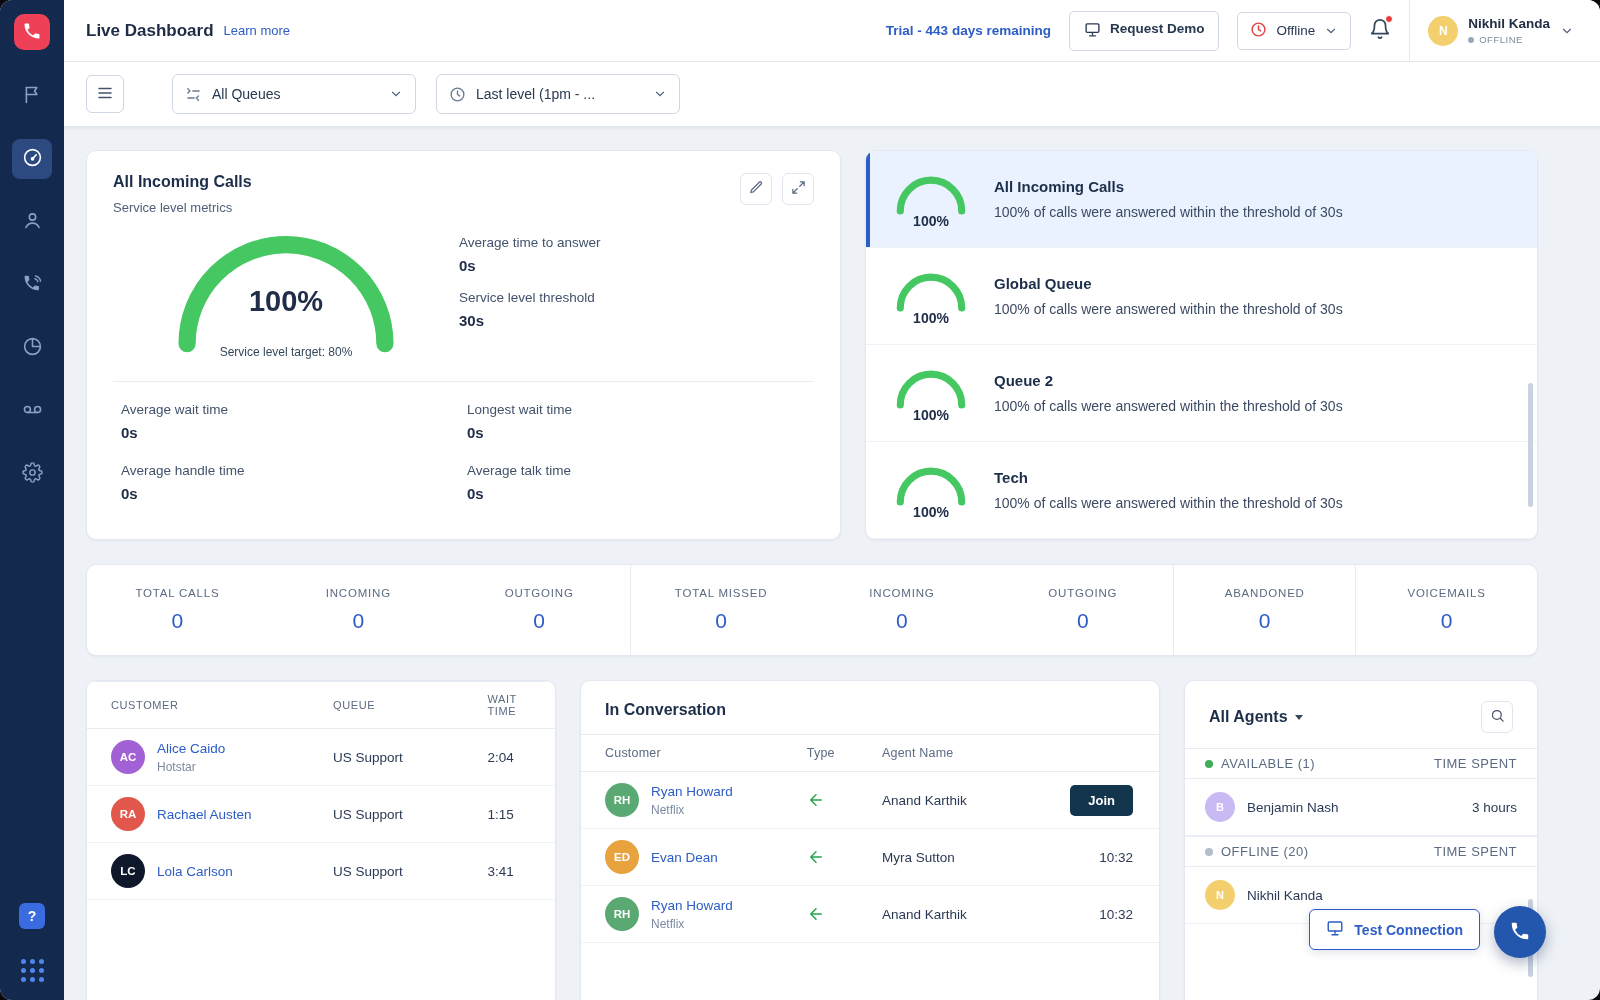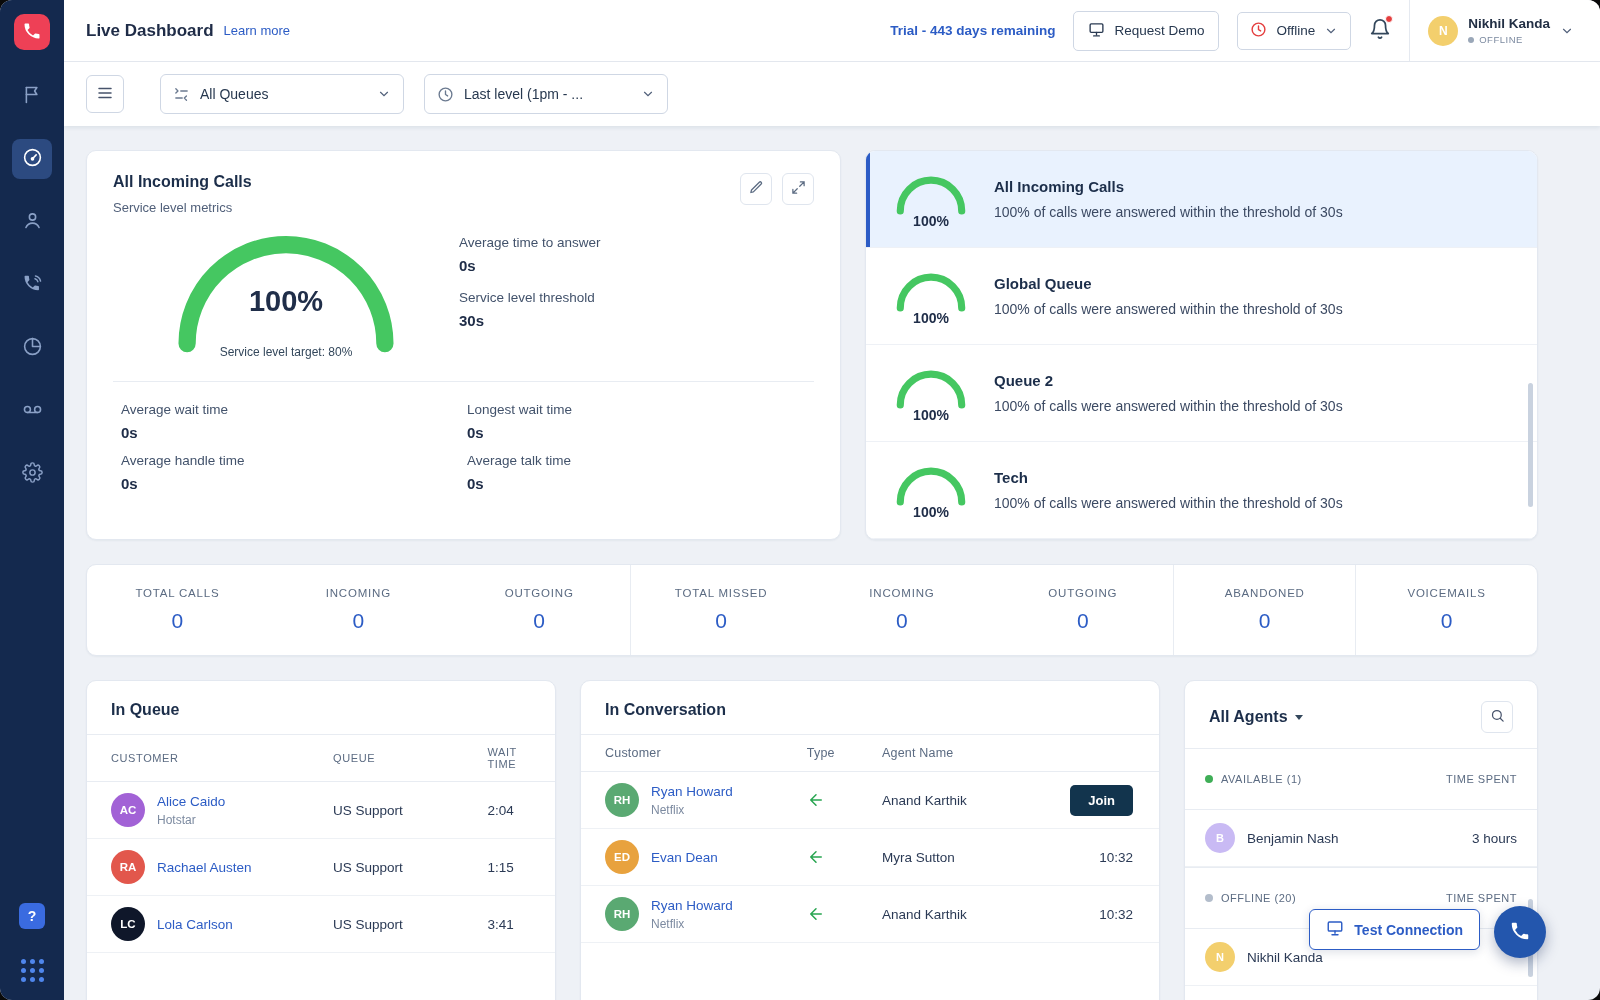--- a/index.html
+++ b/index.html
@@ -19,21 +19,21 @@
   .apps-grid{display:grid;grid-template-columns:repeat(3,5px);grid-gap:4px;cursor:pointer}
   .apps-grid i{width:5px;height:5px;border-radius:50%;background:#4f86ec}
 
   
   .main{flex:1;display:flex;flex-direction:column;min-width:0}
   .topbar{height:62px;min-height:62px;background:#fff;border-bottom:1px solid #e5e9f0;display:flex;align-items:center;padding:0 26px 0 22px}
   .page-title{font-size:17px;font-weight:bold;color:#1f2c47}
   .learn-more{font-size:13px;color:#2c5cc5;margin-left:10px;text-decoration:none;cursor:pointer}
   .topbar-right{margin-left:auto;display:flex;align-items:center;gap:18px;height:100%}
   .trial{color:#2c5cc5;font-size:13.5px;font-weight:bold}
-  .btn-demo{display:flex;align-items:center;gap:9px;border:1px solid #cfd7e4;border-radius:5px;background:#fff;padding:9px 14px;font-size:13.5px;font-weight:normal;color:#27384f;cursor:pointer}
+  .btn-demo{display:flex;gap:9px;border:1px solid #cfd7e4;border-radius:5px;background:#fff;padding:9px 14px;font-size:13.5px;font-weight:bold;color:#27384f;cursor:pointer}
   .presence{display:flex;align-items:center;gap:9px;border:1px solid #cfd7e4;border-radius:5px;background:#fff;padding:8px 12px;font-size:13.5px;color:#27384f;cursor:pointer}
   .chev svg{width:14px;height:14px;display:block;color:#51607a}
   .bell{position:relative;cursor:pointer;display:flex;align-items:center}
   .bell svg{width:22px;height:22px}
   .bell .ndot{position:absolute;top:-3px;right:-2px;width:8px;height:8px;background:#e43e3e;border-radius:50%;border:1.5px solid #fff}
   .topbar-divider{width:1px;height:62px;background:#e5e9f0}
   .user{display:flex;align-items:center;gap:10px;cursor:pointer}
   .avatar{width:30px;height:30px;border-radius:50%;display:flex;align-items:center;justify-content:center;color:#fff;font-weight:bold;font-size:12px;flex:none}
   .av-yellow{background:#f3cf6d}
   .user-meta{display:flex;flex-direction:column}
@@ -43,21 +43,21 @@
 
   
   .toolbar{height:64px;min-height:64px;background:#fff;display:flex;align-items:center;gap:20px;padding:0 22px;box-shadow:0 2px 4px rgba(18,52,77,.08);position:relative;z-index:2}
   .icon-btn{width:38px;height:38px;border:1px solid #cfd7e4;border-radius:6px;background:#fff;display:flex;align-items:center;justify-content:center;cursor:pointer;color:#47536b}
   .icon-btn svg{width:18px;height:18px}
   .icon-btn.sm{width:32px;height:32px;border-color:#dfe5ee}
   .icon-btn.sm svg{width:15px;height:15px}
   .select{height:40px;width:244px;border:1px solid #cfd7e4;border-radius:6px;background:#fff;display:flex;align-items:center;gap:10px;padding:0 12px;font-size:14px;color:#27384f;cursor:pointer}
   .select .lead svg{width:17px;height:17px;display:block;color:#6b7a90}
   .select .chev{margin-left:auto}
-  .first-select{margin-left:16px}
+  .first-select{margin-left:28px}
 
   
   .content{flex:1;padding:24px 62px 0 22px;overflow:hidden}
   .card{background:#fff;border:1px solid #e3e8f0;border-radius:10px;box-shadow:0 1px 2px rgba(18,52,77,.05)}
   .row1{display:flex;gap:24px}
 
   .service-card{width:755px;height:390px;padding:22px 26px;flex:none}
   .sc-head{display:flex;justify-content:space-between;align-items:flex-start}
   .sc-title{font-size:16px;font-weight:bold;color:#1c2e4a}
   .sc-sub{font-size:13px;color:#51607a;margin-top:9px}
@@ -65,21 +65,21 @@
   .sc-body{display:flex;margin-top:14px}
   .gauge-zone{width:346px;display:flex;justify-content:center}
   .gauge-wrap{position:relative;width:230px;height:124px;margin-top:4px}
   .gauge-wrap svg{width:230px;height:120px;display:block}
   .gauge-value{position:absolute;top:52px;left:0;right:0;text-align:center;font-size:29px;font-weight:bold;color:#202e49}
   .gauge-target{position:absolute;bottom:-2px;left:0;right:0;text-align:center;font-size:12px;color:#33475b}
   .sc-metrics{display:flex;flex-direction:column;gap:16px;padding-top:6px}
   .metric .lbl{font-size:13.5px;color:#42526b}
   .metric .val{font-size:15px;font-weight:bold;color:#202e49;margin-top:7px}
   .sc-divider{border:none;border-top:1px solid #e8ecf2;margin:24px 0 20px}
-  .sc-grid{display:grid;grid-template-columns:346px 1fr;row-gap:12px;padding-left:8px}
+  .sc-grid{display:grid;grid-template-columns:346px 1fr;row-gap:22px;padding-left:8px}
 
   .queue-panels{flex:1;height:390px;overflow:hidden;position:relative}
   .qp-item{display:flex;align-items:center;gap:24px;padding:14px 26px;height:97px;border-bottom:1px solid #eef1f6;position:relative;cursor:pointer}
   .qp-item:last-of-type{border-bottom:none}
   .qp-item.active{background:#e9f2fe}
   .qp-item.active::before{content:"";position:absolute;left:0;top:0;bottom:0;width:4px;background:#2c5cc5}
   .sg-wrap{position:relative;width:78px;height:54px;flex:none}
   .sg-wrap svg{width:78px;height:43px;display:block}
   .sg-value{position:absolute;bottom:-3px;left:0;right:0;text-align:center;font-weight:bold;font-size:14px;color:#202e49}
   .qp-name{font-size:15px;font-weight:bold;color:#1c2e4a}
@@ -112,21 +112,21 @@
   .av-ac{background:#a262d6}.av-ra{background:#e2574c}.av-lc{background:#0f172a}.av-nn{background:#5ba4cf}
   .av-rh{background:#5aa972}.av-ed{background:#e8a23e}.av-b{background:#c9baf4}.av-n{background:#f3cf6d}
   .link{color:#2c5cc5;cursor:pointer}
   .sub{font-size:12px;color:#7c8aa0;margin-top:4px}
   .type-arrow svg{width:18px;height:18px;display:block;color:#27a550}
   .action-cell{text-align:right;padding-right:26px}
   .btn-join{background:#12344d;color:#fff;border:none;border-radius:5px;padding:8px 18px;font-size:13px;font-weight:bold;cursor:pointer}
 
   .agents-title{font-size:16px;font-weight:bold;color:#1c2e4a;display:flex;align-items:center;gap:7px;cursor:pointer}
   .tri{width:0;height:0;border-left:4px solid transparent;border-right:4px solid transparent;border-top:5px solid #33475b;display:inline-block}
-  .sect{display:flex;justify-content:space-between;align-items:center;padding:24px 20px;border-top:1px solid #e8ecf2;border-bottom:1px solid #e8ecf2;font-size:11px;color:#5b6b82;letter-spacing:.5px}
+  .sect{display:flex;justify-content:space-between;align-items:center;padding:7px 20px;border-top:1px solid #e8ecf2;border-bottom:1px solid #e8ecf2;font-size:13px;color:#5b6b82;letter-spacing:.5px}
   .sect-left{display:flex;align-items:center;gap:8px}
   .dot{width:8px;height:8px;border-radius:50%;display:inline-block}
   .dot.green{background:#3fae57}.dot.gray{background:#b3bdcb}
   .agent-row{display:flex;align-items:center;gap:12px;padding:13px 20px;border-bottom:1px solid #eef1f5}
   .aname{font-size:13.5px;color:#2b3a55}
   .agent-row .time{margin-left:auto;font-size:13.5px;color:#2b3a55}
   .agents-scrollbar{position:absolute;right:4px;top:218px;width:5px;height:78px;background:#c9d2df;border-radius:3px;cursor:pointer}
 
   
   .test-conn{position:fixed;right:120px;bottom:50px;display:flex;align-items:center;gap:10px;background:#fff;border:1.5px solid #2c5cc5;color:#2c5cc5;border-radius:6px;padding:9px 16px;font-size:14px;font-weight:bold;cursor:pointer;box-shadow:0 2px 10px rgba(20,40,90,.15);z-index:20}
@@ -442,23 +442,20 @@
           </div>
         <div class="stat sep">
             <div class="lbl">VOICEMAILS</div>
             <div class="val">0</div>
           </div>
       </section>
 
       <div class="row3">
 
         <section class="card in-queue">
-          <div class="panel-head">
-              <span class="panel-title">In Queue</span>
-            </div>
           <table>
             <thead>
                 <tr>
               <th class="pad-l" style="width:50%">CUSTOMER</th>
               <th style="width:33%">QUEUE</th>
               <th>WAIT TIME</th>
             </tr>
               </thead>
             <tbody>
               <tr>

